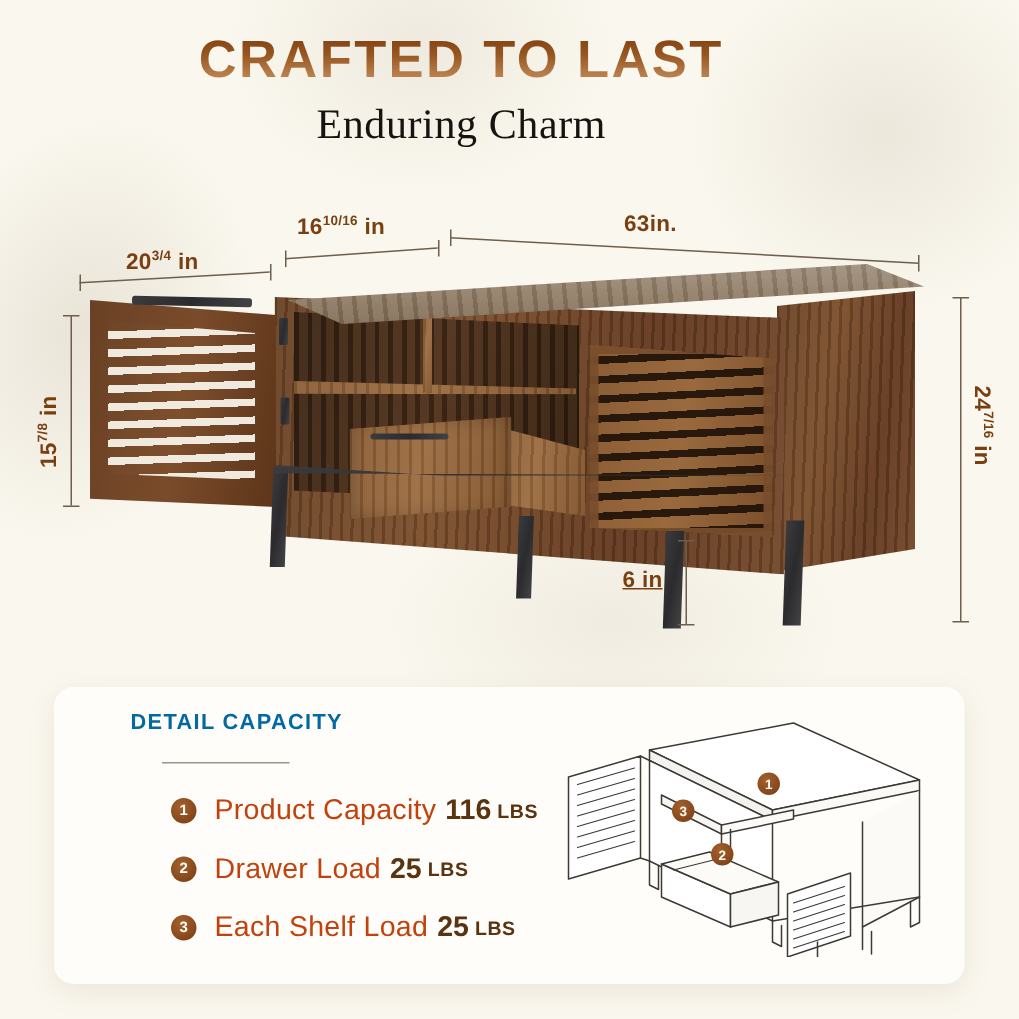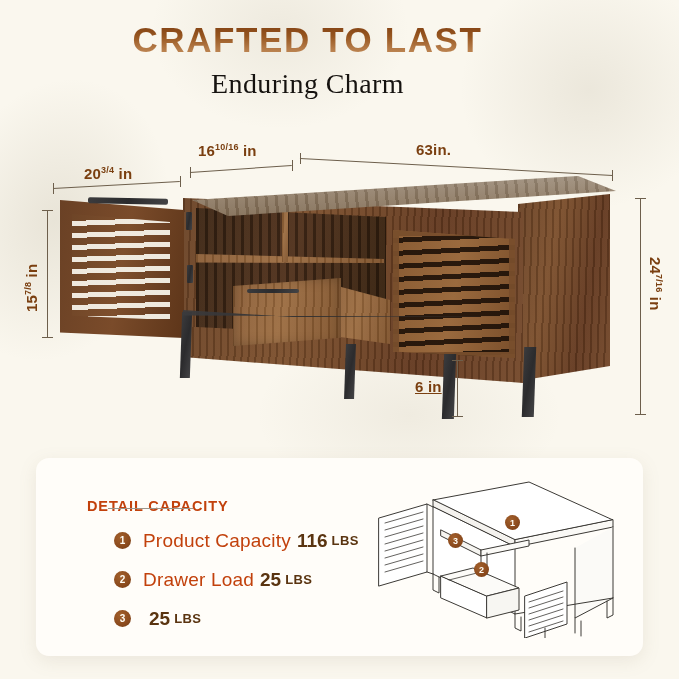--- a/index.html
+++ b/index.html
@@ -86,22 +86,22 @@
       linear-gradient(100deg,#8a5c34 0%,#9a6a3e 50%,#7b4f2b 100%);
   }
 
   
   .card{
     position:absolute; left:36px; top:458px; width:607px; height:198px;
     background:#fffdf9; border-radius:13px;
     box-shadow:0 5px 18px rgba(140,125,100,.13);
   }
   .card-title{
-    position:absolute; left:51px; top:40px;
-    font-size:14.5px; font-weight:bold; color:#c2410c; letter-spacing:.9px;
+    position:absolute; left:51px; top:16px;
+    font-size:14.5px; font-weight:bold; color:#0369a1; letter-spacing:.9px;
   }
   .card-rule{
     position:absolute; left:72px; top:50px; width:85px; height:1.4px;
     background:#9c958a;
   }
   .cap-list{ position:absolute; left:78px; top:63px; }
   .cap-row{ display:flex; align-items:center; height:39px; }
   .badge{
     width:17px; height:17px; border-radius:50%;
     background:radial-gradient(circle at 38% 32%, #a2602c 0%, #8b4a1d 60%, #6f3a14 100%);
@@ -227,20 +227,21 @@
       <span class="cap-unit">LBS</span>
     </div>
     <div class="cap-row">
       <div class="badge">2</div>
       <span class="cap-text">Drawer Load</span>
       <span class="cap-val">25</span>
       <span class="cap-unit">LBS</span>
     </div>
     <div class="cap-row">
       <div class="badge">3</div>
+      <span class="cap-text">Each Shelf Load</span>
       <span class="cap-val">25</span>
       <span class="cap-unit">LBS</span>
     </div>
   </div>
 
   <div class="thumb">
     <svg width="252" height="160" viewBox="0 0 252 160" fill="none" stroke="#3c3a36" stroke-width="1" stroke-linejoin="round" stroke-linecap="round">
 
       <path d="M64 22 L160 4 L244 42 L146 62 Z" fill="#ffffff"></path>
       <path d="M64 22 L64 29 L146 69 L146 62 Z" fill="#f4f2ee"></path>

